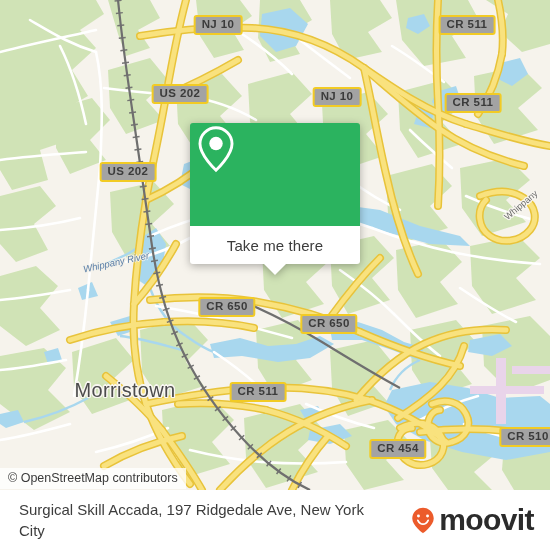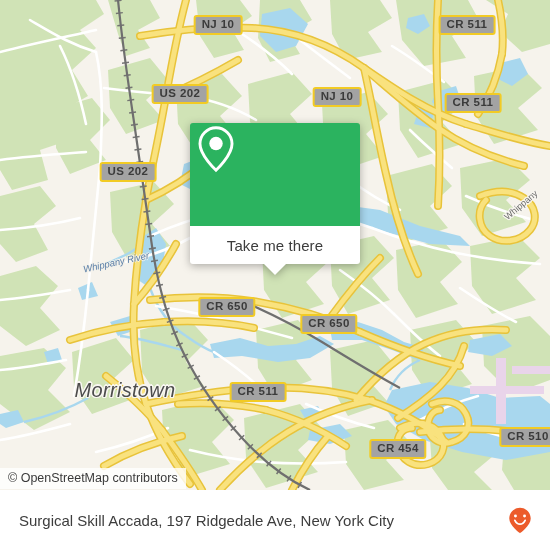--- a/index.html
+++ b/index.html
@@ -330,21 +330,21 @@
         <div class="shield" style="left: 473px; top: 103px;">CR 511</div>
         <div class="shield" style="left: 128px; top: 172px;">US 202</div>
         <div class="shield" style="left: 227px; top: 307px;">CR 650</div>
         <div class="shield" style="left: 329px; top: 324px;">CR 650</div>
         <div class="shield" style="left: 258px; top: 392px;">CR 511</div>
         <div class="shield" style="left: 398px; top: 449px;">CR 454</div>
         <div class="shield" style="left: 506px; top: 437px; margin-left: 22px;">CR 510</div>
       </div>
 
     <div id="places">
-        <div class="place city" style="left: 125px; top: 390px; transform: translate(-50%, -50%) rotate(0deg); font-style: italic;">Morristown</div>
+        <div class="place city" style="left: 125px; top: 390px; transform: translate(-50%, -50%) rotate(0deg);">Morristown</div>
         <div class="place water" style="left: 116px; top: 262px; transform: translate(-50%, -50%) rotate(-12deg);">Whippany River</div>
         <div class="place small" style="left: 521px; top: 205px; transform: translate(-50%, -50%) rotate(-40deg);">Whippany</div>
       </div>
 
     <div id="attribution">© OpenStreetMap contributors</div>
 
     <div id="popup">
       <div id="popup-head" style="background: rgb(43, 179, 95);">
         <svg id="pin-icon" viewBox="0 0 24 24">
           <path d="M12 2.2c-4.1 0-7.4 3.3-7.4 7.4 0 5.4 7.4 12.2 7.4 12.2s7.4-6.8 7.4-12.2c0-4.1-3.3-7.4-7.4-7.4z" fill="none" stroke="#ffffff" stroke-width="1.35"></path>
@@ -360,16 +360,17 @@
 
   <div id="footer">
     <div id="footer-title">Surgical Skill Accada, 197 Ridgedale Ave, New York City</div>
     <div id="brand">
       <svg id="brand-mark" viewBox="0 0 24 24">
         <path d="M12 1.6c-5.1 0-9.2 4.1-9.2 9.2 0 6.2 9.2 12.6 9.2 12.6s9.2-6.4 9.2-12.6c0-5.1-4.1-9.2-9.2-9.2z" fill="#ec5b2b"></path>
         <circle cx="8.1" cy="8.6" r="1.25" fill="#ffffff"></circle>
         <circle cx="15.9" cy="8.6" r="1.25" fill="#ffffff"></circle>
         <path d="M7.6 12.3c1.1 2.2 2.6 3.3 4.4 3.3s3.3-1.1 4.4-3.3" fill="none" stroke="#ffffff" stroke-width="1.5" stroke-linecap="round"></path>
       </svg>
+      <span id="brand-name">moovit</span>
     </div>
   </div>
 
 </div>
 
 </body></html>

